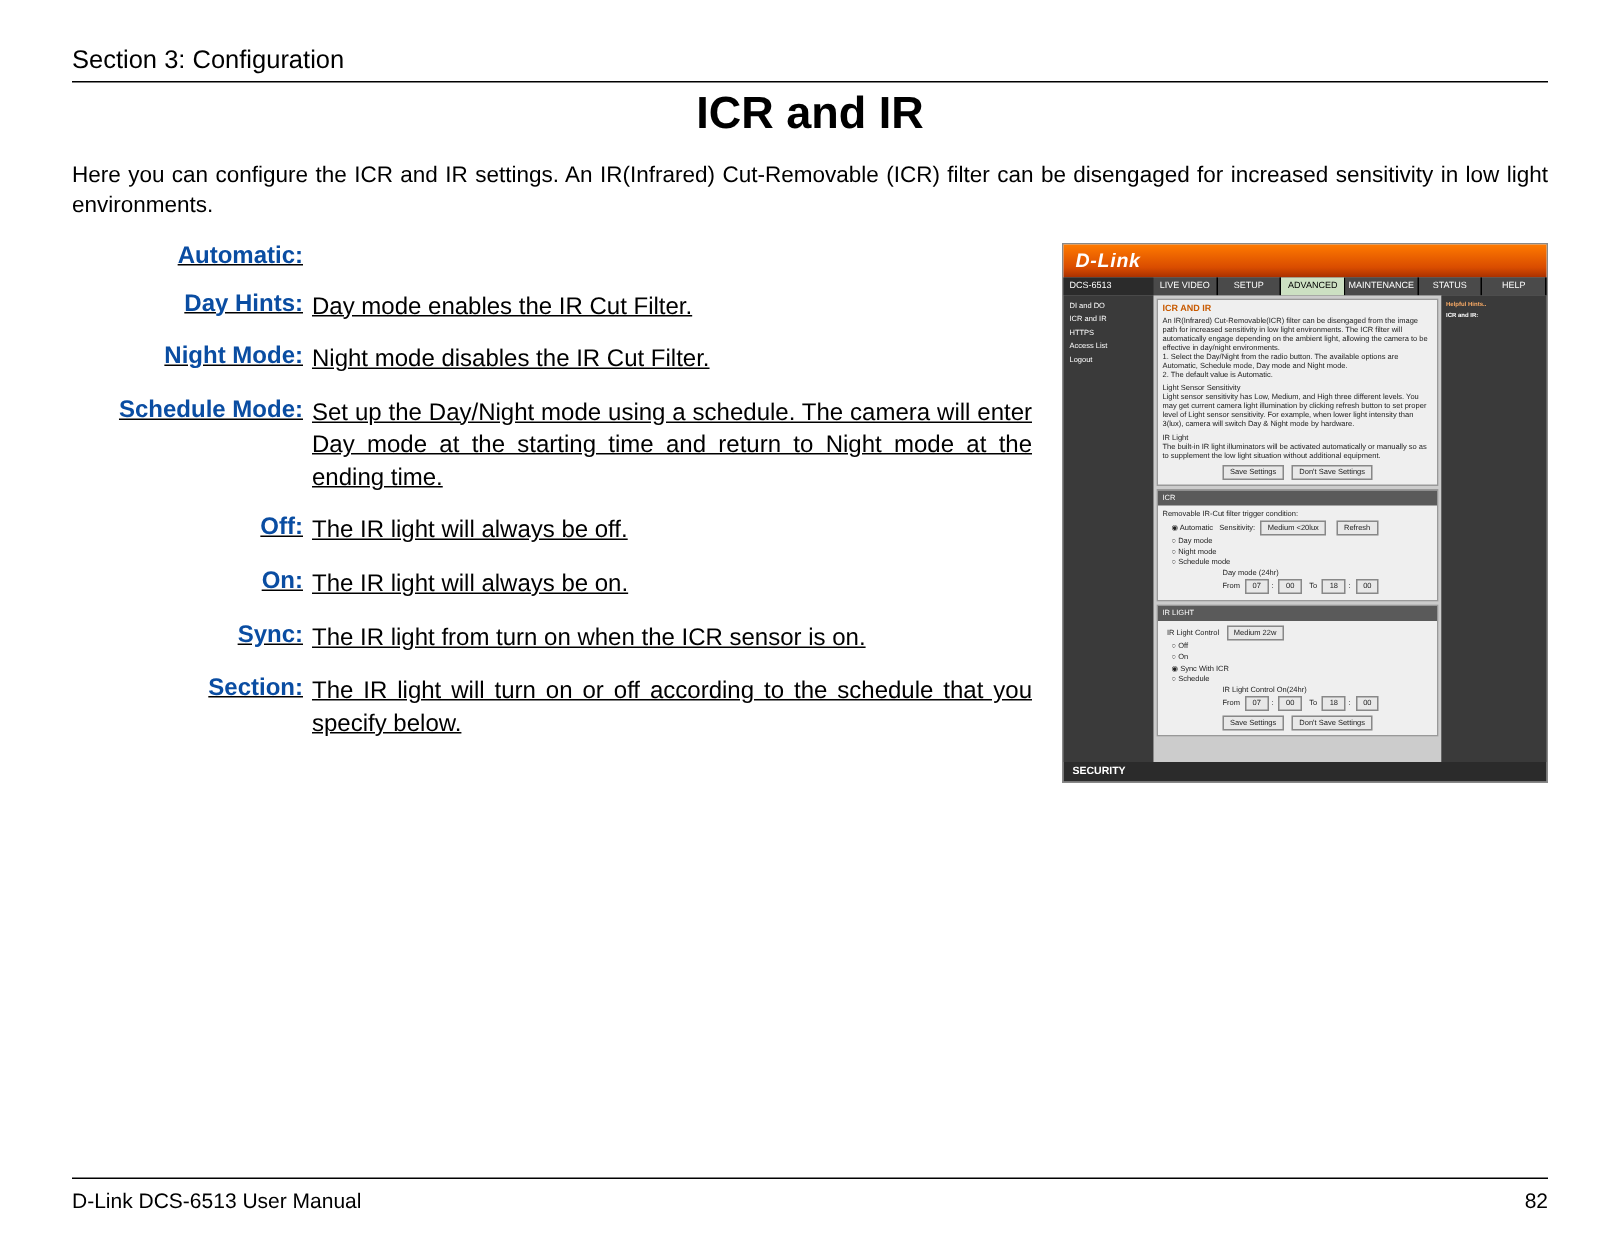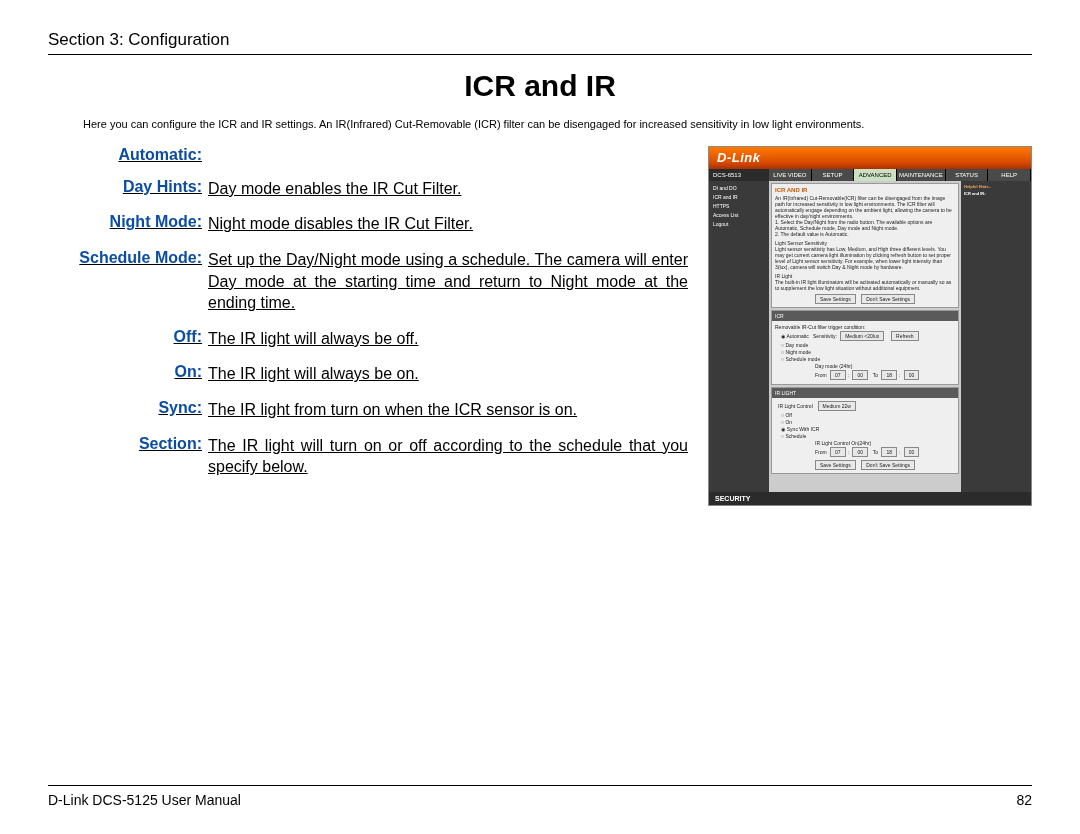--- a/index.html
+++ b/index.html
@@ -9,34 +9,33 @@
     font-family: "Myriad Pro", "Segoe UI", Arial, sans-serif;
     background: #fff;
     color: #000;
     position: relative;
     padding: 30px 48px 0 48px;
   }
   .section-header {
     font-size: 17px;
     padding-bottom: 4px;
     border-bottom: 1.5px solid #000;
-    margin-bottom: 14px;
+    margin-bottom: 4px;
   }
   .page-title {
     text-align: center;
     font-size: 30px;
     font-weight: 700;
     margin-bottom: 14px;
   }
   .intro {
-    font-size: 11px;
+    font-size: 15px;
     line-height: 1.35;
     margin-bottom: 14px;
     text-align: justify;
-    margin-left: 35px;
   }
   .body-row {
     display: flex;
     gap: 20px;
   }
   .def-col {
     flex: 0 0 640px;
     text-decoration: underline;
   }
   .def-row { display: flex; margin-bottom: 14px; }
@@ -242,15 +241,15 @@
       <div class="rside">
         <div style="font-weight:700;color:#f5a864;">Helpful Hints..</div>
         <div style="font-weight:700;margin-top:2px;">ICR and IR:</div>
       </div>
     </div>
     <div class="sec-foot">SECURITY</div>
   </div>
 </div>
 
 <div class="page-footer">
-  <span>D-Link DCS-5125 User Manual</span>
+  <span>D-Link DCS-6513 User Manual</span>
   <span>82</span>
 </div>
 
 </body></html>

